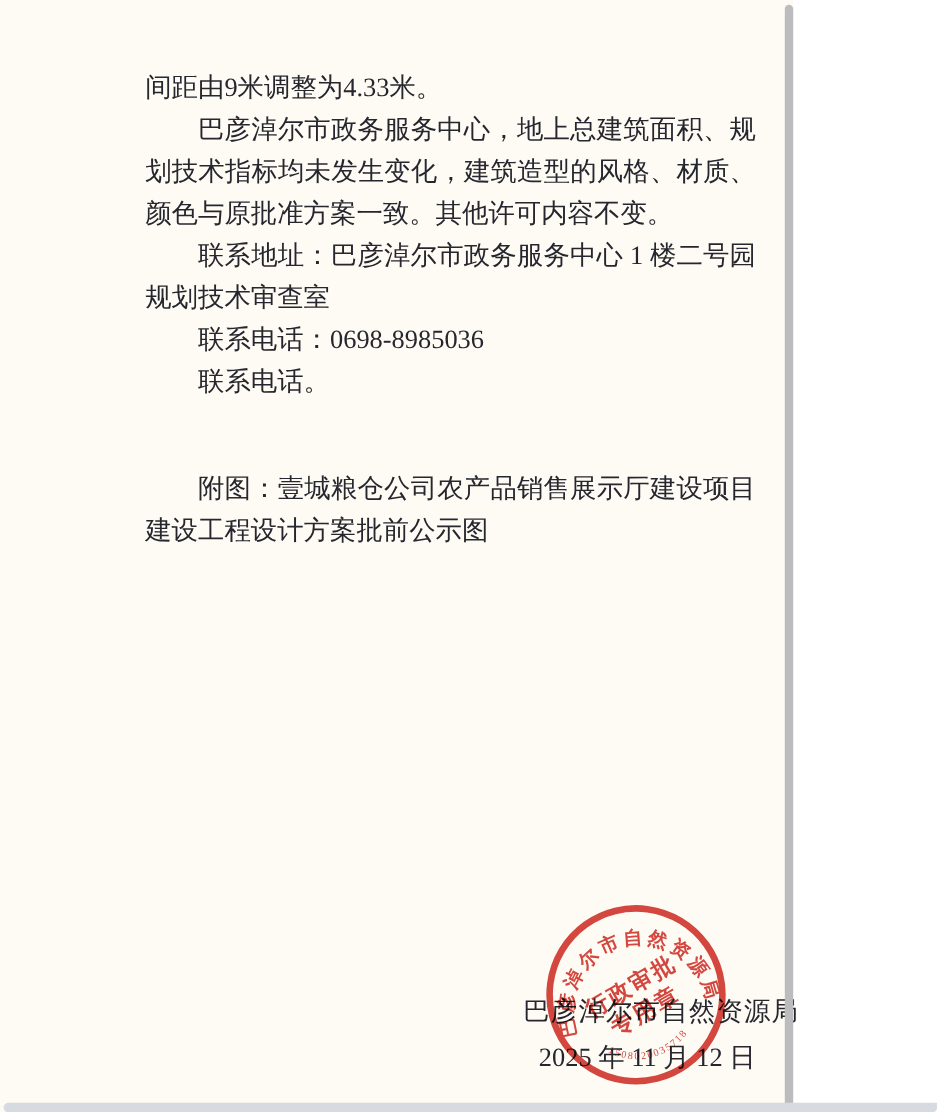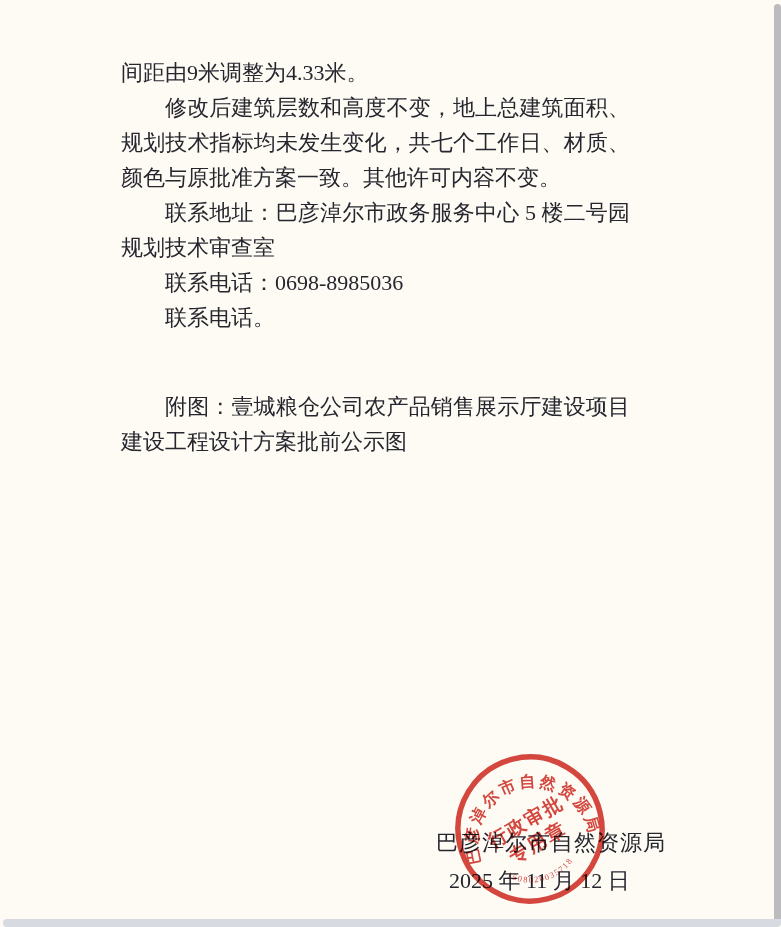--- a/index.html
+++ b/index.html
@@ -4,21 +4,21 @@
 <style>
   html,body{margin:0;padding:0;}
   body{
     width:781px;height:927px;
     background:#ffffff;
     font-family:"Liberation Serif","DejaVu Serif",serif;
     overflow:hidden;
     position:relative;
   }
   .page{
-    position:absolute;left:0;top:0;width:781px;height:927px;
+    position:absolute;left:0;top:0;width:661px;height:927px;
     background:#fdfbf4;
   }
   
   .edge-right{
     position:absolute;right:0;top:4px;width:7px;height:919px;
     background:#bcbcbe;border-radius:4px 4px 0 0;
   }
   .edge-bottom{
     position:absolute;left:3px;bottom:0;width:778px;height:8px;
     background:#d8dae2;border-radius:6px 0 6px 6px;
@@ -50,22 +50,22 @@
   .seal .center-text{font-size:19px;font-weight:700;letter-spacing:2px;text-anchor:middle;}
   .seal .code-text{font-size:8.5px;letter-spacing:1.5px;}
 </style>
 </head>
 <body>
 
 <div class="page">
 
   <div class="content">
     <p class="para no-indent">间距由9米调整为4.33米。</p>
-    <p class="para">修改后建筑层数和高度不变，地上总建筑面积、规划技术指标均未发生变化，共七个工作日、材质、颜色与原批准方案一致。其他许可内容不变。</p>
-    <p class="para">联系地址：巴彦淖尔市政务服务中心 5 楼二号园规划技术审查室</p>
+    <p class="para">巴彦淖尔市政务服务中心，地上总建筑面积、规划技术指标均未发生变化，建筑造型的风格、材质、颜色与原批准方案一致。其他许可内容不变。</p>
+    <p class="para">联系地址：巴彦淖尔市政务服务中心 1 楼二号园规划技术审查室</p>
     <p class="para">联系电话：0698-8985036</p>
     <p class="para">联系电话。</p>
     <p class="para gap-before">附图：壹城粮仓公司农产品销售展示厅建设项目建设工程设计方案批前公示图</p>
   </div>
 
   <div class="sig-agency">巴彦淖尔市自然资源局</div>
   <div class="sig-date">2025 年 11 月 12 日</div>
 
   <svg class="seal" viewBox="0 0 160 160">
     <defs>

